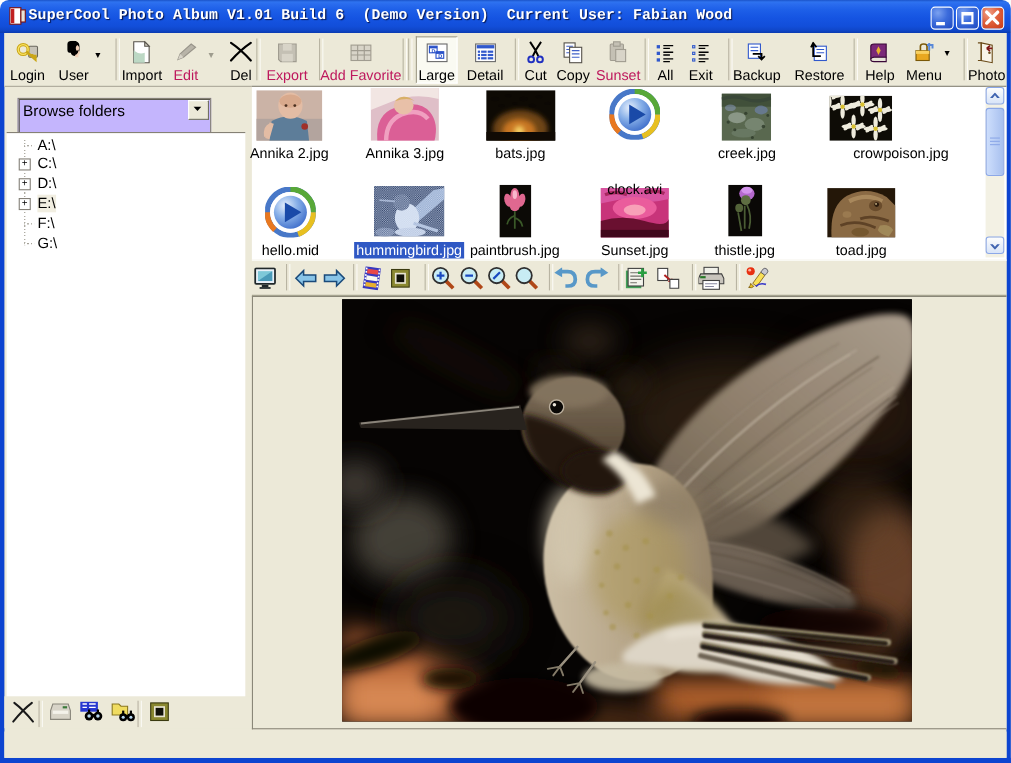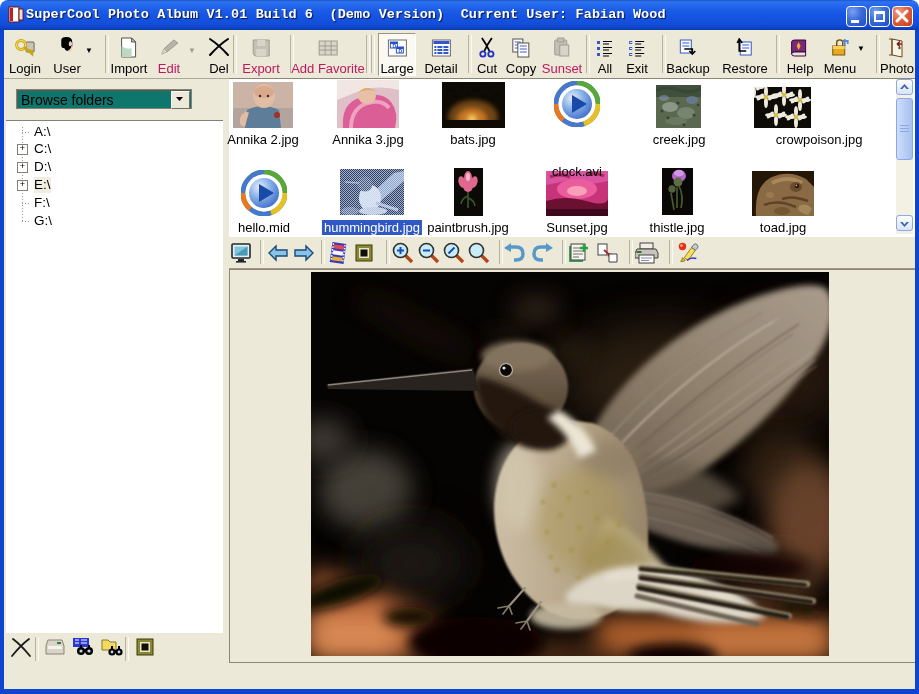--- a/index.html
+++ b/index.html
@@ -17,21 +17,21 @@
   .bord{background:#0d44d0;}
   
   #toolbar{left:4px;top:30px;width:911px;height:48px;background:#ece9d8;border-bottom:1px solid #aca899;}
   .tbtn{top:36px;height:42px;transform:translateX(-50%);text-align:center;color:#000;font-size:13px;}
   .tbtn .ic{height:24px;display:flex;align-items:center;justify-content:center;}
   .tbtn .lb{line-height:16px;margin-top:1px;white-space:nowrap;}
   .tbtn.dis .lb{color:#be185d;}
   .tsep{top:35px;width:2px;height:38px;border-left:1px solid #b8b4a2;border-right:1px solid #fbfaf5;}
   .drop{position:absolute;top:46px;font-size:8px;color:#000;}
   
-  #combo{left:16px;top:89px;width:176px;height:20px;background:#0f766e;border:1px solid #858175;box-shadow:inset 1px 1px 0 #5c594f;box-sizing:border-box;}
+  #combo{left:16px;top:89px;width:176px;height:32px;background:#c4b5fd;border:1px solid #858175;box-shadow:inset 1px 1px 0 #5c594f;box-sizing:border-box;}
   #combo .txt{position:absolute;left:4px;top:2px;font-size:14px;}
   #combo .btn{position:absolute;right:1px;top:1px;width:17px;height:16px;background:#ece9d8;border:1px solid #fff;border-right-color:#716f64;border-bottom-color:#716f64;}
   #tree{left:6px;top:120px;width:217px;height:513px;background:#fff;border-top:1px solid #858175;}
   .titem{position:absolute;left:28px;font-size:13.5px;line-height:16px;}
   .pbox{position:absolute;left:11px;width:9px;height:9px;border:1px solid #848078;background:#fff;font-size:9px;line-height:7px;text-align:center;color:#000;}
   
   #blbar{left:4px;top:633px;width:224px;height:29px;background:#ece9d8;}
   
   #thumbs{left:229px;top:78px;width:686px;height:158px;background:#fff;border-top:1px solid #8a8778;}
   .thname{position:absolute;font-size:13px;transform:translateX(-50%);white-space:nowrap;}

